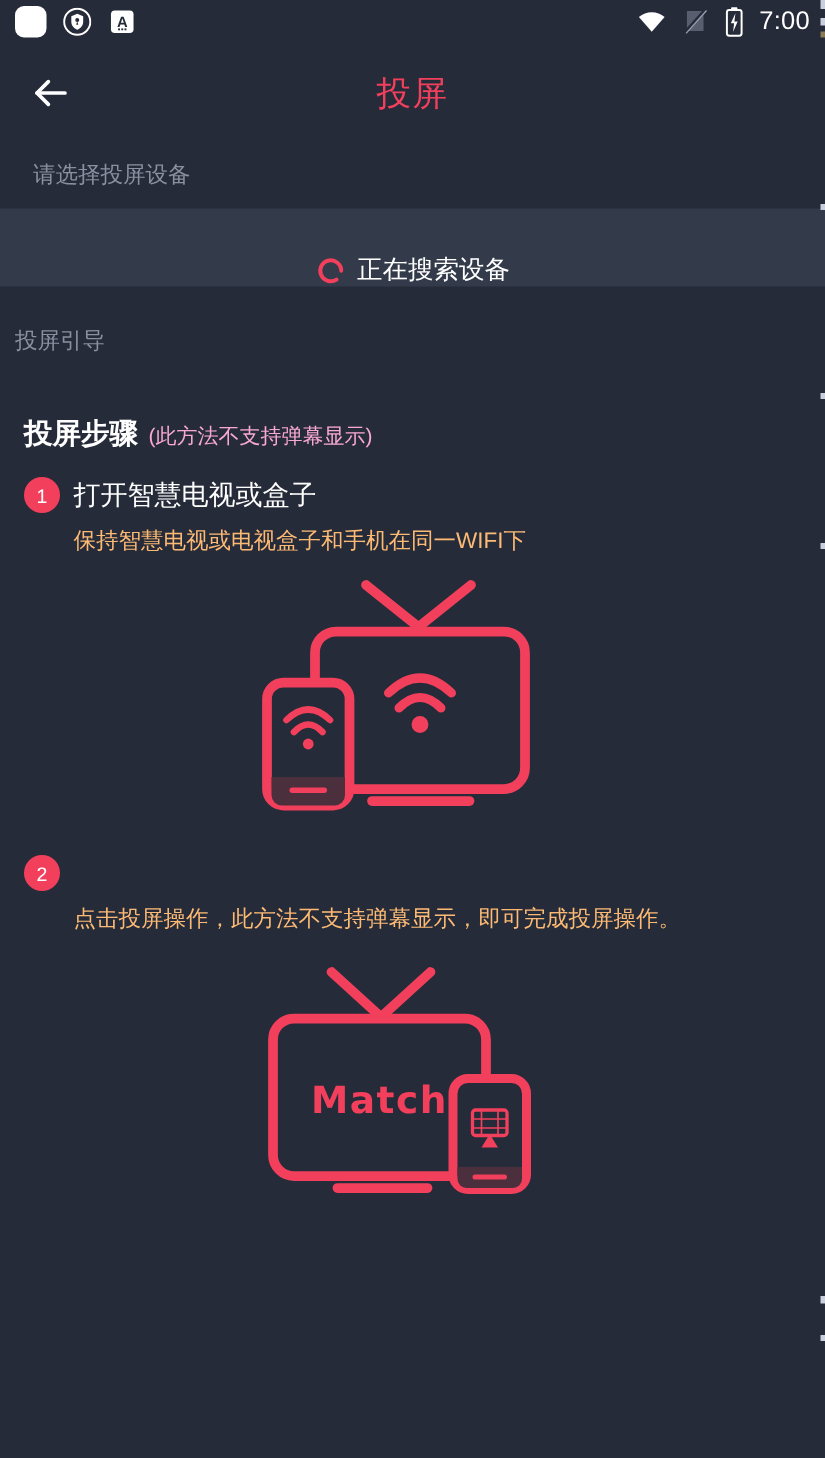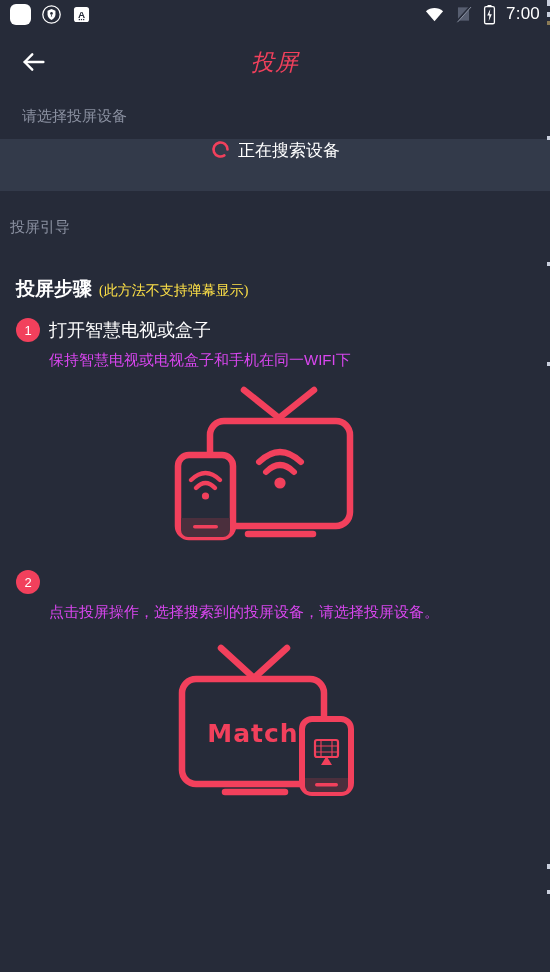--- a/index.html
+++ b/index.html
@@ -23,21 +23,20 @@
   .ic-textbox{ width:19px; height:19px; display:block; }
   .ic-wifi{ width:21px; height:21px; display:block; }
   .ic-sim{ width:19px; height:20px; display:block; }
   .ic-batt{ width:15px; height:21px; display:block; }
   .sb-time{ color:#ffffff; font-size:17px; letter-spacing:.2px; }
 
   
   .navbar{
     position:absolute; top:28px; left:0; width:550px; height:68px;
     background:#262b39;
-    font-style:italic;
   }
   .back-btn{
     position:absolute; left:12px; top:50%; transform:translateY(-50%);
     width:44px; height:44px; display:flex; align-items:center; justify-content:center;
     cursor:pointer;
   }
   .back-btn svg{ width:28px; height:28px; display:block; }
   .nav-title{
     position:absolute; left:0; top:0; width:100%; height:68px;
     display:flex; align-items:center; justify-content:center;
@@ -47,44 +46,44 @@
   
   .sec-label{
     color:#8a90a0; font-size:15px; padding:0 10px;
     display:flex; align-items:center;
   }
   #pickLabel{ position:absolute; top:96px; left:12px; width:550px; height:40px; }
 
   .searching-bar{
     position:absolute; top:139px; left:0; width:550px; height:52px;
     background:#333a4a;
-    display:flex; align-items:flex-start; justify-content:center; gap:7px;
+    display:flex; align-items:flex-end; justify-content:center; gap:7px;
     cursor:pointer;
   }
   .spinner{ width:21px; height:21px; display:block; }
   .searching-text{ color:#ffffff; font-size:17px; }
 
   #guideLabel{ position:absolute; top:205px; left:0; width:540px; height:44px; }
 
   
   .steps{ position:absolute; top:262px; left:0; width:550px; }
 
   .steps-head{ padding:14px 16px 0 16px; display:flex; align-items:baseline; gap:7px; }
   .steps-head .t{ color:#ffffff; font-size:19px; font-weight:bold; }
-  .steps-head .sub{ color:#fde047; font-size:14px;font-family:Liberation Serif, serif; }
+  .steps-head .sub{ color:#f9a8d4; font-size:14px; }
 
   .step{ padding:16px 16px 0 16px; }
   .step-row{ display:flex; align-items:center; gap:9px; }
   .badge{
     width:24px; height:24px; border-radius:50%; background:#f2405c;
     color:#ffffff; font-size:13px; display:flex; align-items:center; justify-content:center;
     flex:0 0 auto;
   }
   .step-title{ color:#ffffff; font-size:18px; font-weight:normal; }
-  .step-desc{ color:#d946ef; font-size:15px; padding-left:33px; margin-top:9px; }
+  .step-desc{ color:#fdba74; font-size:15px; padding-left:33px; margin-top:9px; }
 
   .illus{ display:flex; justify-content:center; margin-top:14px; }
   .illus svg{ display:block; }
 
   .edge-mark{ position:absolute; right:0; width:3px; background:#c9cfdd; }
 </style>
 </head>
 <body>
 
 <div id="app">
@@ -196,21 +195,21 @@
           </g>
           <circle cx="50.5" cy="112" r="3.6" fill="#f2405c"></circle>
         </svg>
       </div>
     </div>
 
     <div class="step">
       <div class="step-row">
         <div class="badge">2</div>
       </div>
-      <div class="step-desc">点击投屏操作，选择搜索到的投屏设备，请选择投屏设备。</div>
+      <div class="step-desc">点击投屏操作，此方法不支持弹幕显示，即可完成投屏操作。</div>
       <div class="illus">
         <svg width="240" height="180" viewBox="0 0 240 180">
           <g fill="none" stroke="#f2405c" stroke-width="6.5" stroke-linecap="round" stroke-linejoin="round">
             <path d="M99 42 L66 12"></path>
             <path d="M99 42 L132 12"></path>
             <rect x="27" y="43" width="142" height="105" rx="14"></rect>
             <path d="M70 156 H130 "></path>
           </g>
           <text x="98" y="106" text-anchor="middle" font-family="DejaVu Sans, sans-serif" font-size="25" font-weight="bold" fill="#f2405c" letter-spacing="1">Match</text>
 

